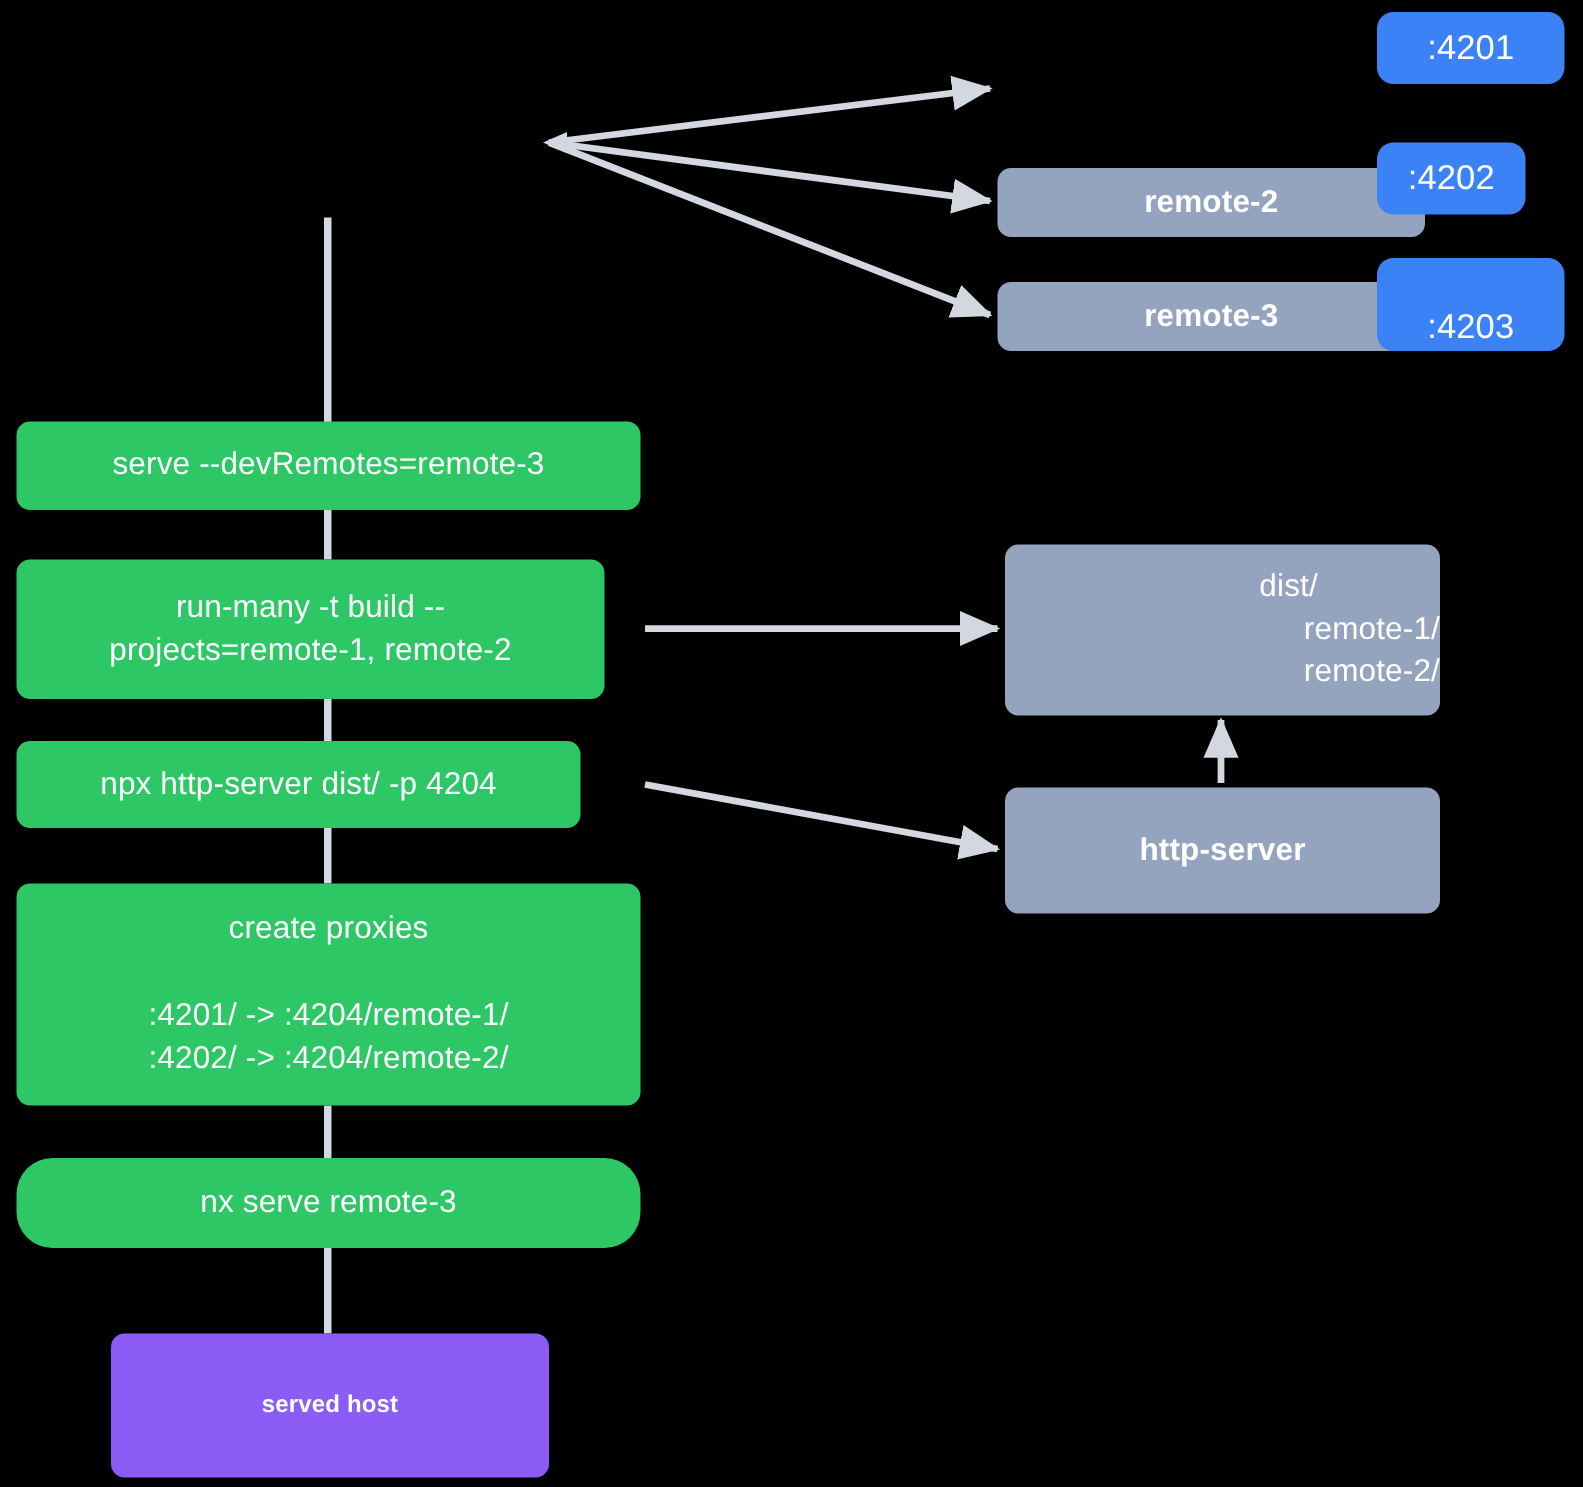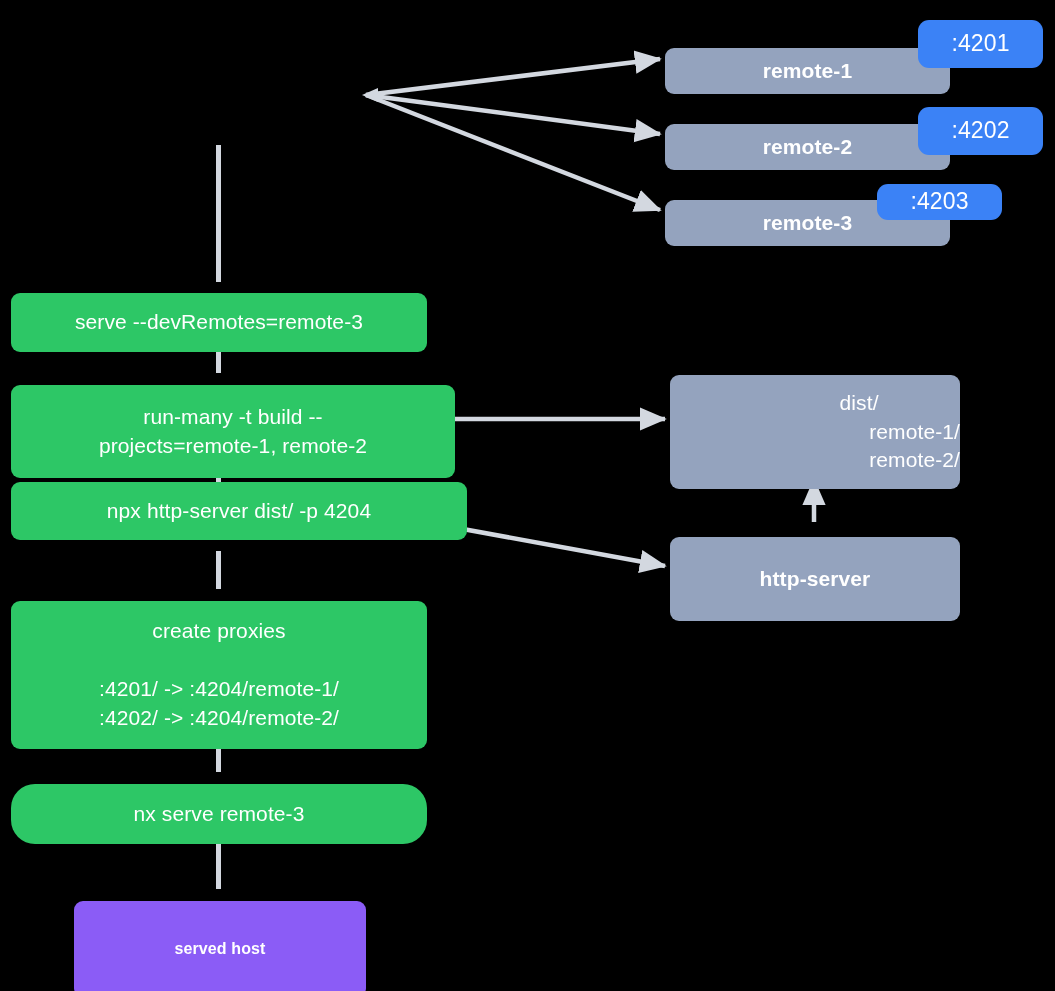--- a/index.html
+++ b/index.html
@@ -27,21 +27,20 @@
     position: absolute;
     box-sizing: border-box;
     border-radius: 9px;
     color: #ffffff;
     display: flex;
     align-items: center;
     justify-content: center;
     text-align: center;
     line-height: 1.38;
     letter-spacing: 0.1px;
-    margin-top: 12px;
   }
   .node-host {
     background: #0CA5E9;
     font-weight: bold;
     font-size: 21px;
   }
   .node-served {
     background: #8b5cf6;
     font-weight: bold;
     font-size: 16px;
@@ -109,51 +108,48 @@
     <path d="M362,95 L378,88 L378,102 z" fill="#D3D8E0"></path>
 
     <line x1="430" y1="419" x2="665" y2="419" stroke="#D3D8E0" stroke-width="4.5" marker-end="url(#ah)"></line>
 
     <line x1="430" y1="523" x2="665" y2="566" stroke="#D3D8E0" stroke-width="4.5" marker-end="url(#ah)"></line>
 
     <line x1="814" y1="522" x2="814" y2="480" stroke="#D3D8E0" stroke-width="4.5" marker-end="url(#ah)"></line>
   </svg>
 
 
-  <div class="node node-remote" style="left:665px; top:36px; width:285px; height:46px;">
-    <span>remote-1</span>
-  </div>
   <div class="node node-badge" style="left:918px; top:8px; width:125px; height:48px;">
     <span>:4201</span>
   </div>
 
   <div class="node node-remote" style="left:665px; top:112px; width:285px; height:46px;">
     <span>remote-2</span>
   </div>
-  <div class="node node-badge" style="left:918px; top:95px; width:125px; height:48px;">
+  <div class="node node-badge" style="left:918px; top:95px; width:99px; height:48px;">
     <span>:4202</span>
   </div>
 
   <div class="node node-remote" style="left:665px; top:188px; width:285px; height:46px;">
     <span>remote-3</span>
   </div>
-  <div class="node node-badge" style="left:877px; top:172px; width:125px; height:36px;">
+  <div class="node node-badge" style="left:918px; top:172px; width:125px; height:62px;align-items:flex-end;">
     <span>:4203</span>
   </div>
 
   <div class="node node-cmd" style="left:11px; top:281px; width:416px; height:59px;">
     <span class="cmd-lines">serve --devRemotes=remote-3</span>
   </div>
 
-  <div class="node node-cmd" style="left:11px; top:373px; width:444px; height:93px;">
+  <div class="node node-cmd" style="left:11px; top:373px; width:392px; height:93px;">
     <span class="cmd-lines">run-many -t build --
 projects=remote-1, remote-2</span>
   </div>
 
-  <div class="node node-cmd" style="left:11px; top:470px; width:456px; height:58px;">
+  <div class="node node-cmd" style="left:11px; top:494px; width:376px; height:58px;">
     <span class="cmd-lines">npx http-server dist/ -p 4204</span>
   </div>
 
   <div class="node node-cmd" style="left:11px; top:589px; width:416px; height:148px;justify-content:center;">
     <span class="cmd-lines">create proxies
 
 :4201/ -&gt; :4204/remote-1/
 :4202/ -&gt; :4204/remote-2/</span>
   </div>
 

